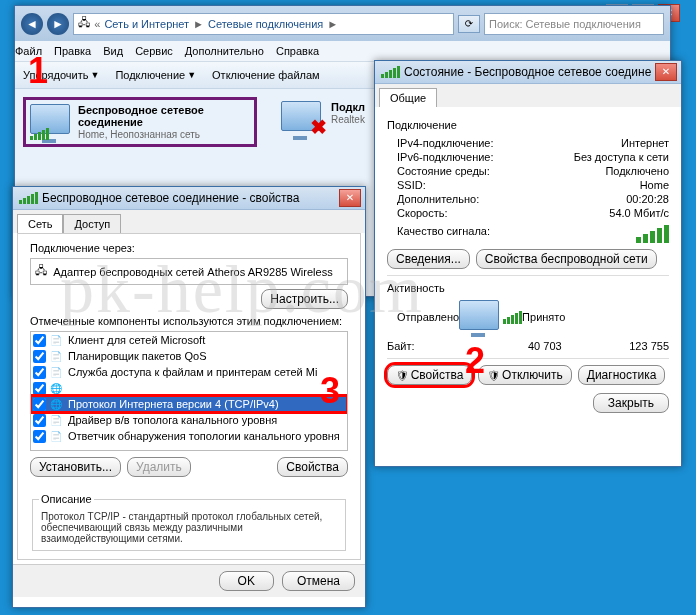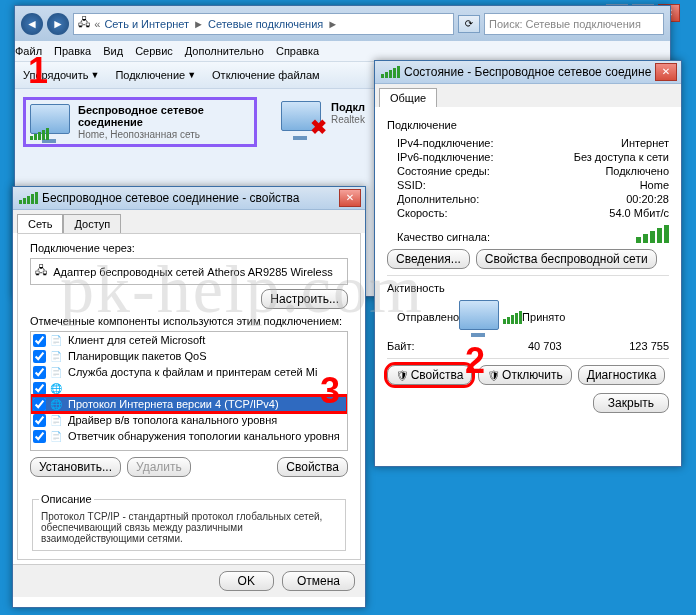--- a/index.html
+++ b/index.html
@@ -15,40 +15,40 @@
   .addr{flex:1;height:20px;background:#fff;border:1px solid #8aa7c7;display:flex;align-items:center;padding:0 4px;gap:4px;font-size:11px}
   .addr .crumb{color:#1a4f8a}
   .addr .sep{color:#666}
   .srch{width:170px;height:20px;background:#fff;border:1px solid #8aa7c7;color:#888;display:flex;align-items:center;padding:0 4px;}
   .menubar{height:20px;background:#f0f5fb;display:flex;align-items:center;gap:12px;padding:0 0;border-bottom:1px solid #d0dce8}
   .toolbar{height:26px;background:linear-gradient(#f3f8fd,#dce8f4);display:flex;align-items:center;gap:16px;padding:0 8px;border-bottom:1px solid #c6d5e6}
   .toolbar span{display:flex;align-items:center;gap:2px}
   .drop{font-size:9px}
   .conn-area{padding:8px;display:flex;gap:20px}
   .conn{display:flex;gap:8px;align-items:flex-start;padding:4px;width:220px}
-  .conn.sel{border:3px solid #8b5cf6}
+  .conn.sel{border:3px solid #701a75}
   .conn-ico{width:42px;height:36px;position:relative}
   .monitor{width:38px;height:28px;background:linear-gradient(#cde3f8,#7fb2e0);border:1px solid #4a7cb0;border-radius:2px}
   .monitor::after{content:"";position:absolute;bottom:-3px;left:12px;width:14px;height:4px;background:#6a95c0}
   .sigbars{position:absolute;bottom:0;left:0;display:flex;gap:1px;align-items:flex-end}
   .sigbars i{width:3px;background:#2e9b2e}
   .sigbars i:nth-child(1){height:4px}.sigbars i:nth-child(2){height:6px}.sigbars i:nth-child(3){height:8px}.sigbars i:nth-child(4){height:10px}.sigbars i:nth-child(5){height:12px}
   .redx{position:absolute;color:#d00;font-size:20px;font-weight:bold;right:-4px;bottom:-2px}
   .conn-txt b{display:block;font-size:11px}
   .conn-txt span{color:#666;font-size:10px}
   .marker{position:absolute;color:#ff0000;font-size:36px;font-weight:bold;z-index:10}
   .status{left:374px;top:60px;width:306px;height:405px}
   .tab-strip{display:flex;padding:4px 4px 0 4px;background:#f0f0f0}
   .tab{padding:3px 10px;border:1px solid #aaa;background:#fff;border-bottom:none;font-size:11px}
   .pane{padding:8px 12px;background:#fff}
   .grp-title{font-size:11px;margin:4px 0 6px 0}
   .kv{display:flex;justify-content:space-between;font-size:11px;margin:2px 0 2px 10px}
   .kv .k{color:#000}
   .kv .v{color:#000}
-  .sigline{display:flex;align-items:flex-end;margin:6px 0 4px 10px}
+  .sigline{display:flex;align-items:flex-start;margin:6px 0 4px 10px}
   .sigbig{display:flex;gap:2px;align-items:flex-end;margin-left:auto}
   .sigbig i{width:5px;background:#2e9b2e}
   .sigbig i:nth-child(1){height:6px}.sigbig i:nth-child(2){height:9px}.sigbig i:nth-child(3){height:12px}.sigbig i:nth-child(4){height:15px}.sigbig i:nth-child(5){height:18px}
   .btnrow{display:flex;gap:6px;margin:6px 0}
   .btn{padding:2px 8px;border:1px solid #8a8a8a;background:linear-gradient(#fdfdfd,#e4e4e4);font-size:12px;border-radius:8px}
   .btn.shield::before{content:"🛡";font-size:10px;margin-right:2px}
   .activity{display:flex;align-items:center;justify-content:flex-start;margin:6px 10px}
   .act-ico{width:44px;height:34px;position:relative}
   .btnrow.red .btn:first-child{outline:3px solid #ff0000}
   hr{border:none;border-top:1px solid #ddd;margin:6px 0}

